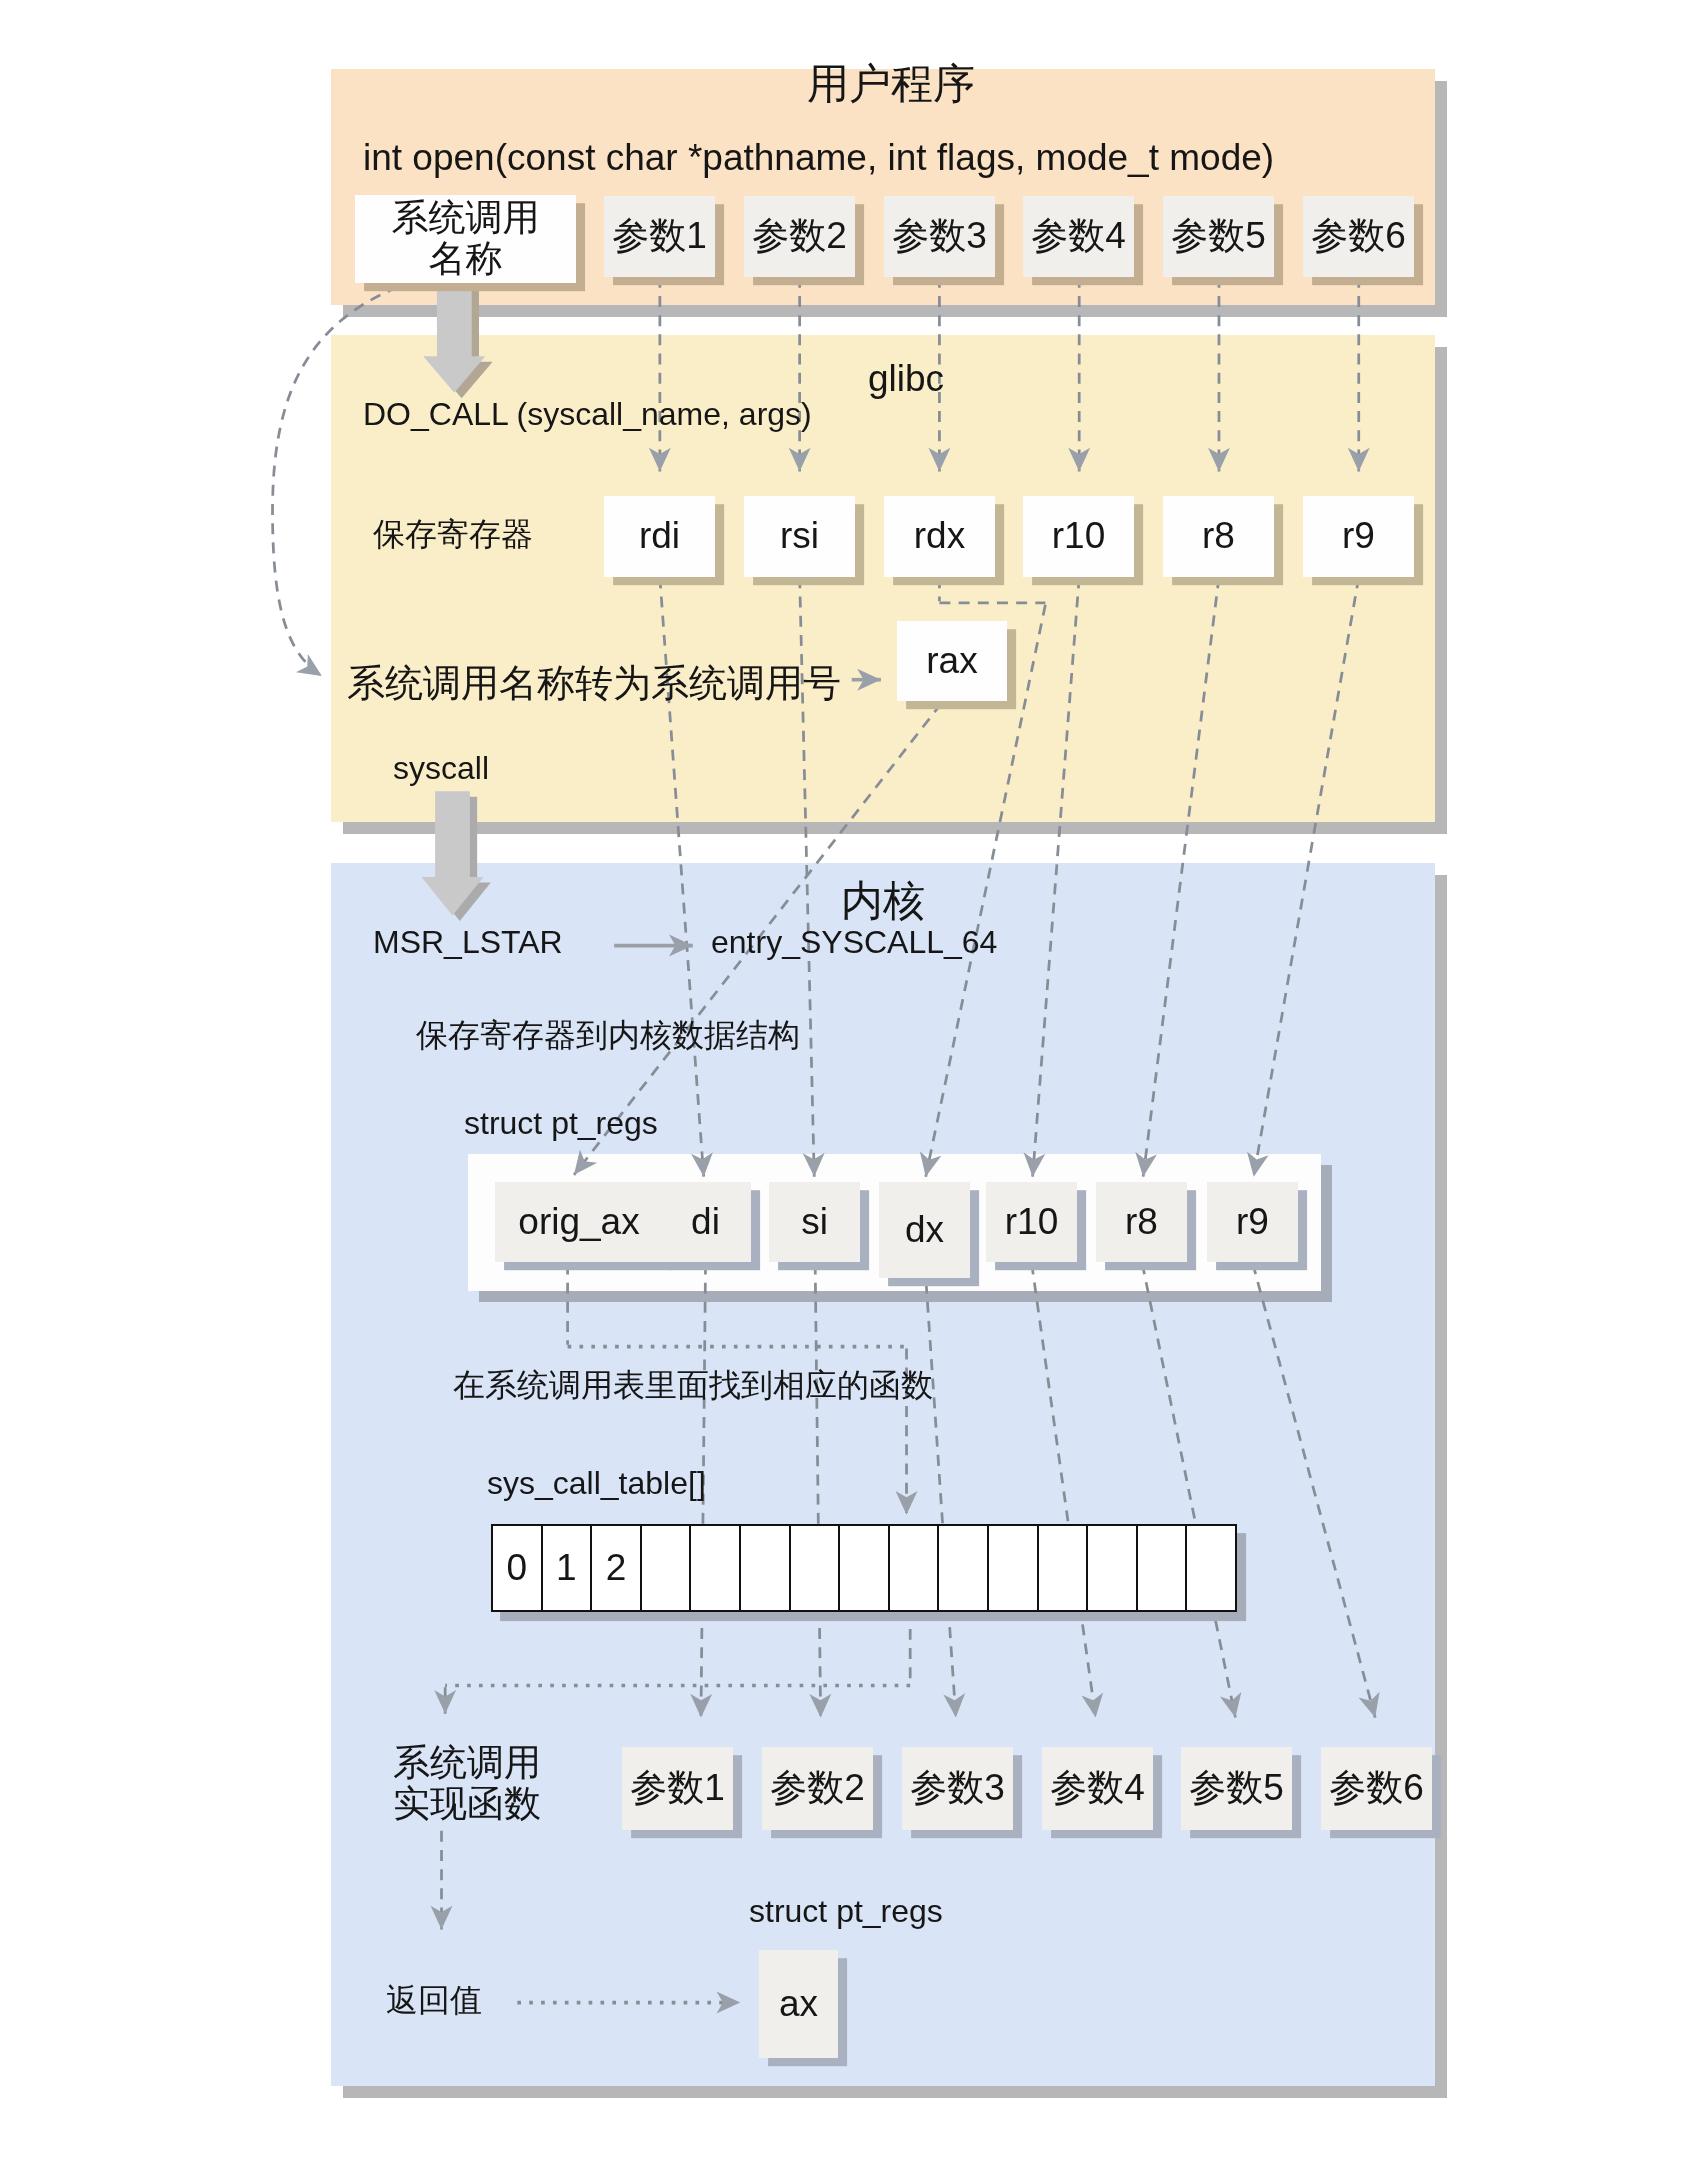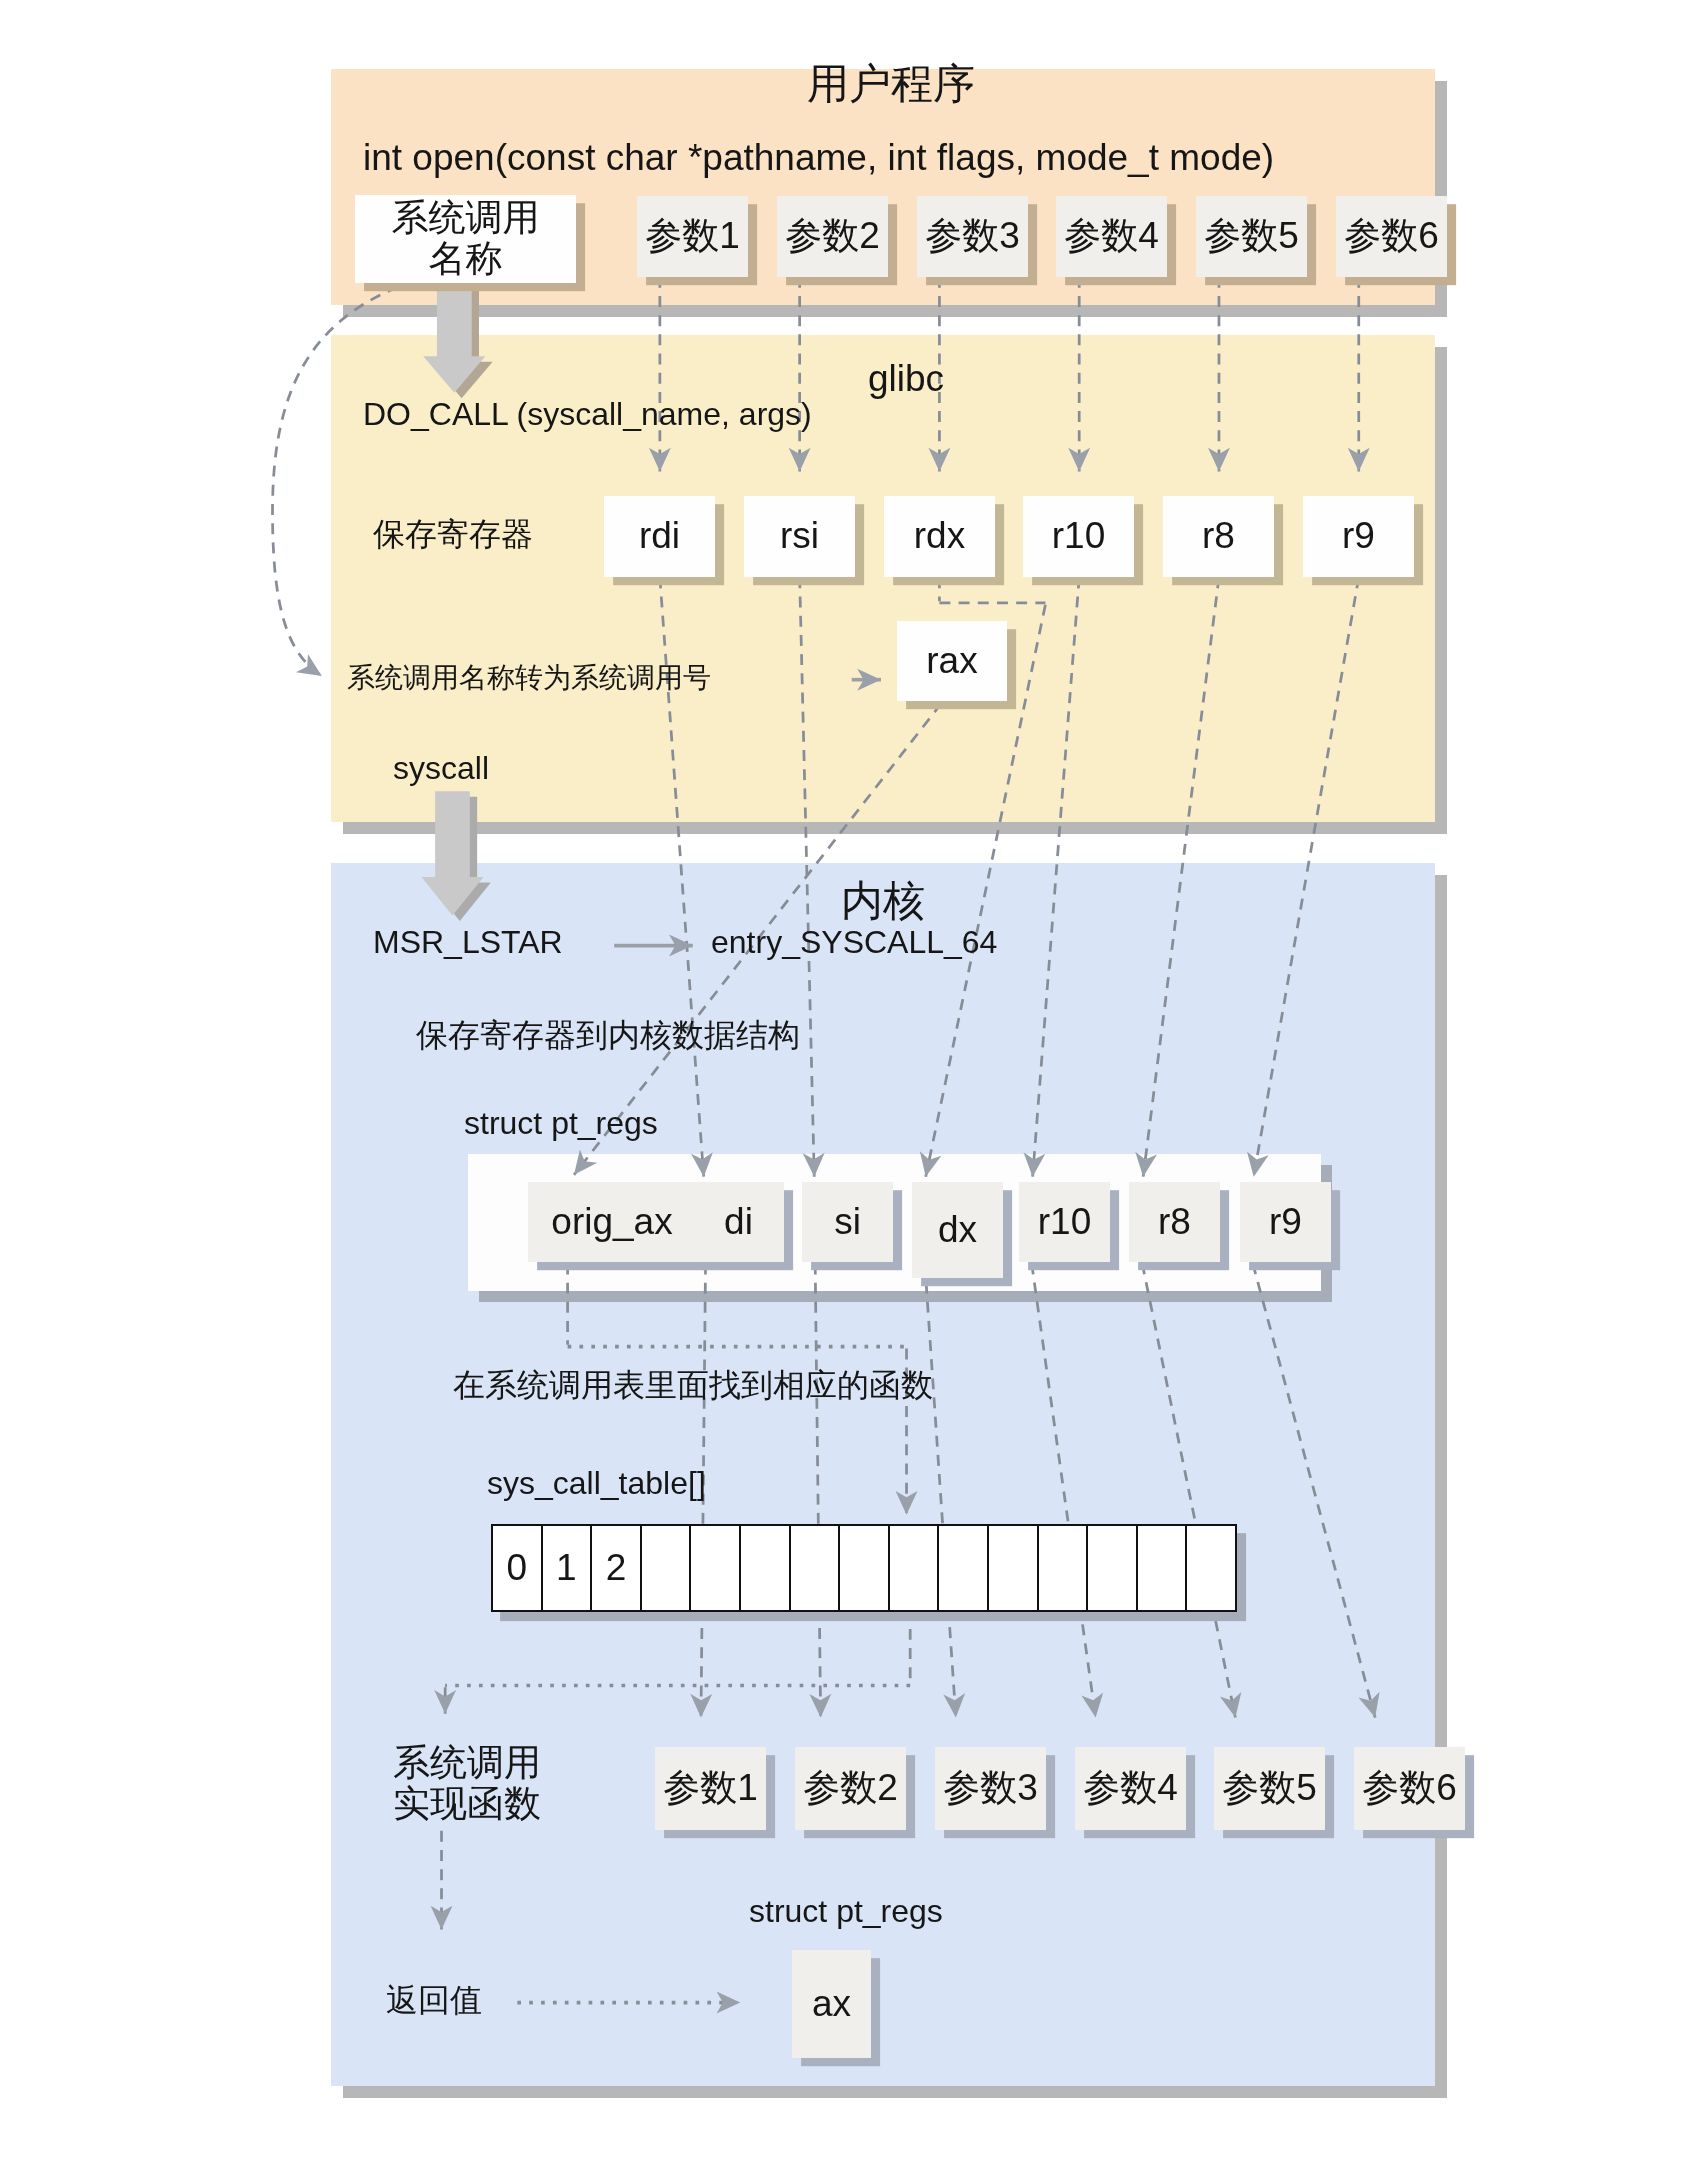--- a/index.html
+++ b/index.html
@@ -7,27 +7,27 @@
          font-family:"Liberation Sans","DejaVu Sans",sans-serif;color:#161616;}
   .sec{position:absolute;z-index:0;}
   .sec-user{left:331px;top:69px;width:1104px;height:236px;background:#fbe2c4;box-shadow:12px 12px 0 #b7b7b7;}
   .sec-glibc{left:331px;top:335px;width:1104px;height:487px;background:#faeec9;box-shadow:12px 12px 0 #b7b7b7;}
   .sec-kernel{left:331px;top:863px;width:1104px;height:1223px;background:#d9e5f6;box-shadow:12px 12px 0 #b7b7b7;}
   .overlay{position:absolute;left:0;top:0;width:1708px;height:2167px;z-index:2;}
   .lbl{position:absolute;z-index:3;white-space:nowrap;line-height:1.12;}
   .ttl{font-size:42px;}
   .t44{font-size:32px;}
   .t43{font-size:37px;}
-  .t42{font-size:28px;}
+  .t42{font-size:38px;}
   .t40{font-size:37px;padding-left:23px;}
   .ctr{left:331px;width:1104px;text-align:center;}
   .box{position:absolute;z-index:3;display:flex;align-items:center;justify-content:center;
        text-align:center;font-size:37px;line-height:1.1;}
   .bw{background:#fefefe;}
-  .bgr{background:#f0efec;margin-left:33px;}
+  .bgr{background:#f0efec;}
   .sh-o{box-shadow:9.1px 8.2px 0 #c3ae92;}   
   .sh-y{box-shadow:9.1px 8.2px 0 #c2b694;}   
   .sh-b{box-shadow:9.1px 8.2px 0 #a9b0bf;}   
   .container{position:absolute;z-index:1;background:#fdfdfd;box-shadow:11px 11px 0 #a7adb8;}
   .sctable{position:absolute;z-index:3;left:491px;top:1524px;width:742px;height:84px;
            display:flex;background:#ffffff;border:2.7px solid #111;box-shadow:9.1px 9.1px 0 #a7adb8;}
   .cell{flex:1;border-right:2.7px solid #111;display:flex;align-items:center;justify-content:center;
         font-size:37px;}
   .cell:last-child{border-right:none;}
 </style>

